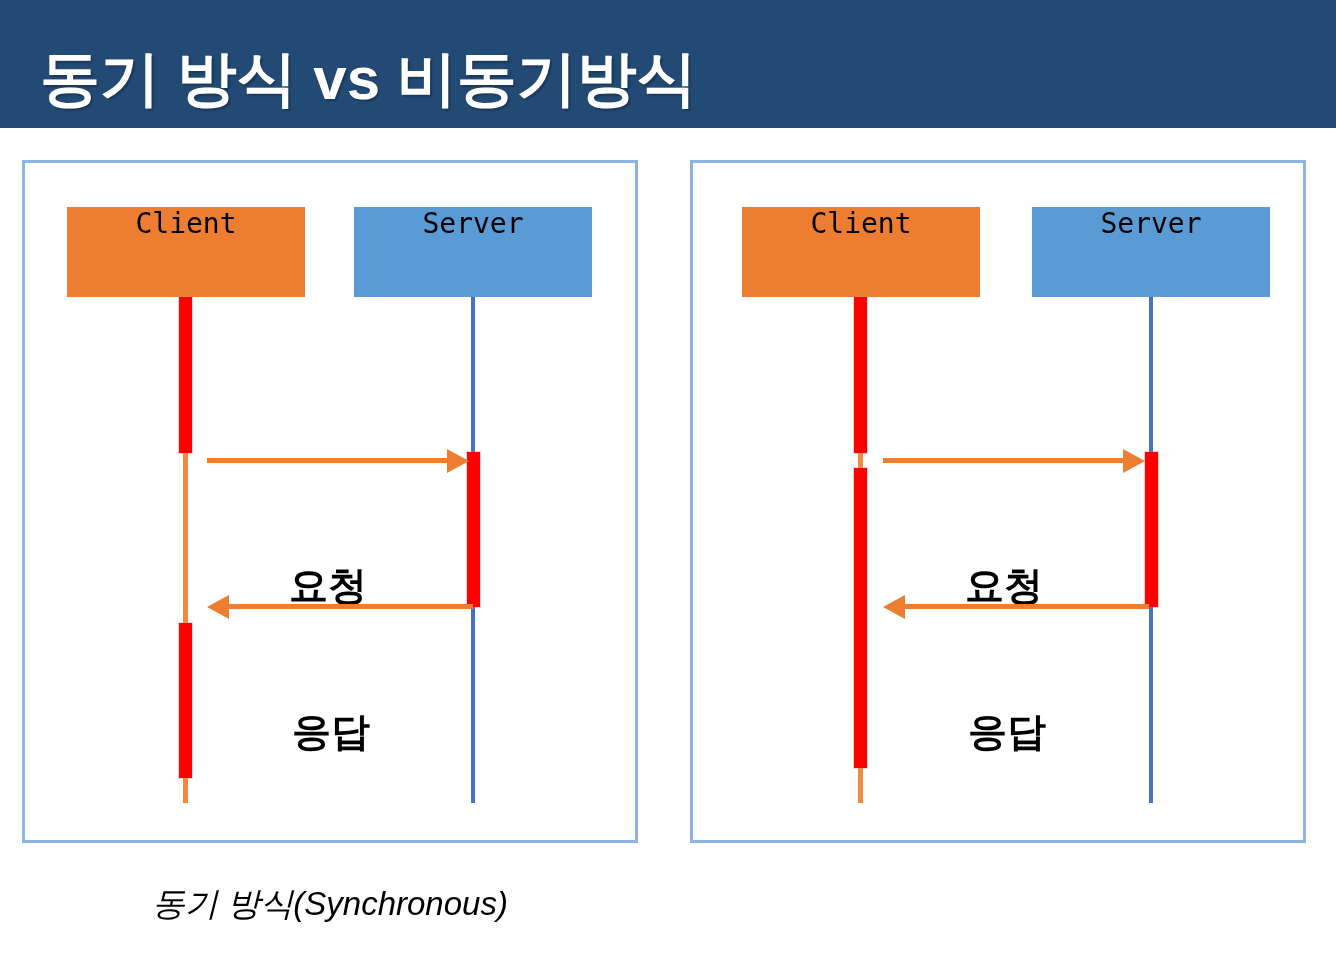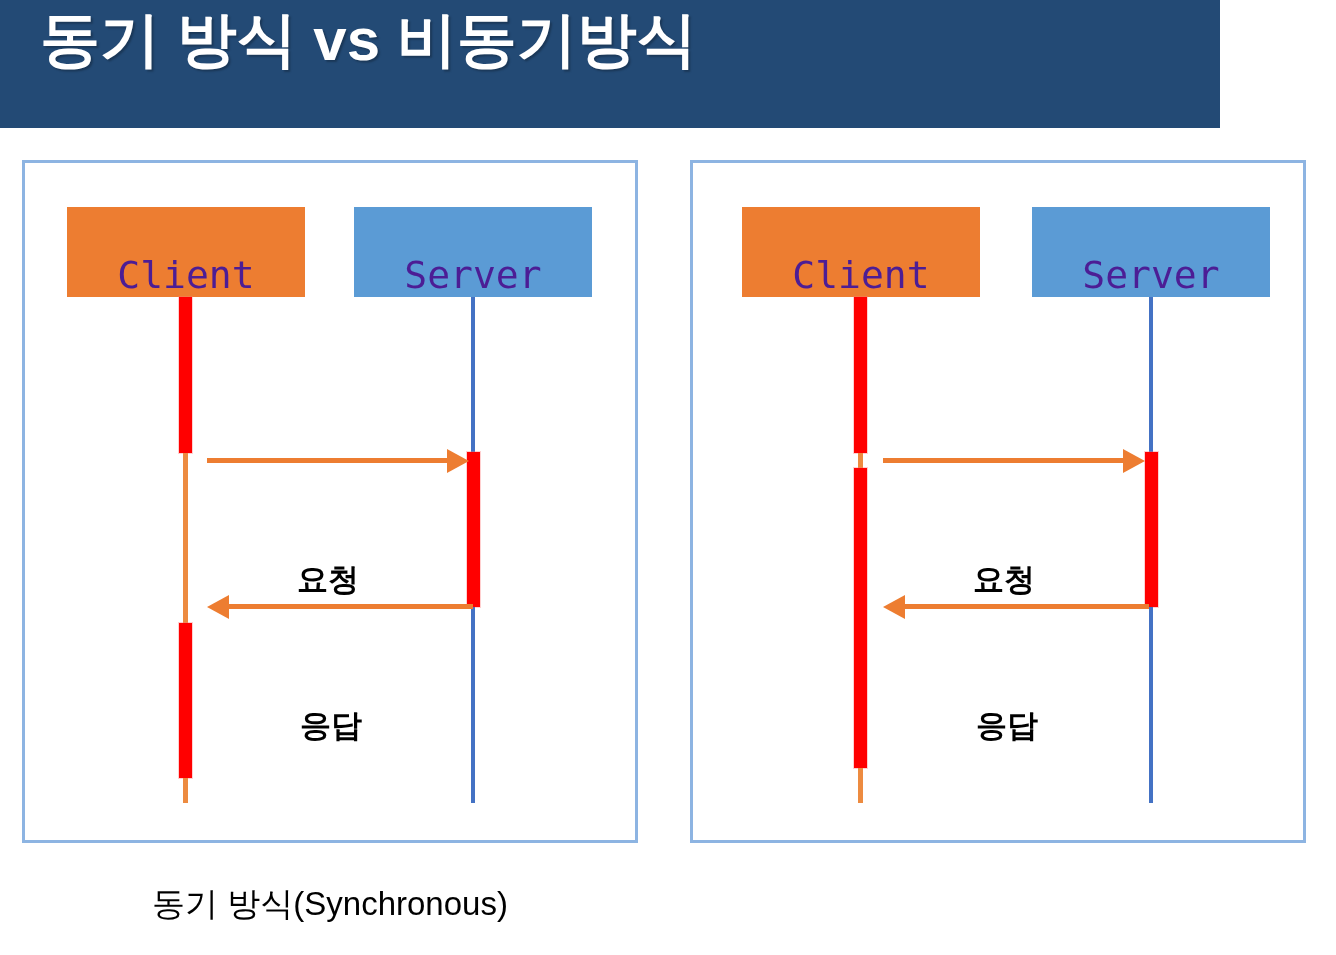--- a/index.html
+++ b/index.html
@@ -8,24 +8,24 @@
     width: 1336px;
     height: 955px;
     background: #ffffff;
     overflow: hidden;
     font-family: "Liberation Sans", sans-serif;
   }
   
   .titlebar {
     position: absolute;
     left: 0; top: 0;
-    width: 1220px; height: 128px;
+    width: 1336px; height: 128px;
     background: #234A75;
     display: flex;
-    align-items: flex-start;
+    align-items: flex-end;
   }
   .titlebar h1 {
     margin: 0 0 8px 40px;
     color: #ffffff;
     font-size: 60px;
     font-weight: bold;
     letter-spacing: 0px;
     text-shadow: 2px 2px 2px rgba(0,0,0,0.25);
   }
   
@@ -39,25 +39,25 @@
     box-sizing: border-box;
   }
   .panel.sync  { left: 22px; }
   .panel.async { left: 690px; }
 
   .actor {
     position: absolute;
     width: 238px;
     height: 90px;
     display: flex;
-    align-items: flex-end;
+    align-items: flex-start;
     justify-content: center;
-    color: #4c1d95;
+    color: #000000;
     font-family: "DejaVu Sans Mono", "Liberation Mono", monospace;
-    font-size: 38px;
+    font-size: 28px;
   }
   .actor.client { background: #ED7D31; }
   .actor.server { background: #5B9BD5; }
 
   .sync  .actor.client { left: 42px;  top: 44px; }
   .sync  .actor.server { left: 329px; top: 44px; }
   .async .actor.client { left: 49px;  top: 44px; }
   .async .actor.server { left: 339px; top: 44px; }
 
   
@@ -100,21 +100,21 @@
   .async .req-shaft { left: 190px; top: 295px; width: 242px; }
   .async .req-head  { left: 430px; top: 286px; }
   .async .res-shaft { left: 212px; top: 441px; width: 244px; }
   .async .res-head  { left: 190px; top: 432px; }
 
   
   .msg-label {
     position: absolute;
     text-align: center;
     color: #000000;
-    font-size: 31px;
+    font-size: 39px;
     font-weight: bold;
   }
   .sync  .req-label { left: 182px; top: 398px; width: 242px; top: 396px; }
   .sync  .res-label { left: 182px; top: 542px; width: 248px; }
   .async .req-label { left: 190px; top: 396px; width: 242px; }
   .async .res-label { left: 190px; top: 542px; width: 248px; }
 
   .wait-label {
     position: absolute;
     left: 12px; top: 350px;
@@ -128,20 +128,21 @@
 
   
   .caption {
     position: absolute;
     top: 882px;
     width: 616px;
     text-align: center;
     color: #000000;
     font-size: 33px;
     font-weight: 500;
+    font-style: italic;
   }
   .caption.sync-cap  { left: 22px; }
   .caption.async-cap { left: 690px; }
 </style>
 </head>
 <body>
 
 <div class="slide">
 
   <div class="titlebar">

